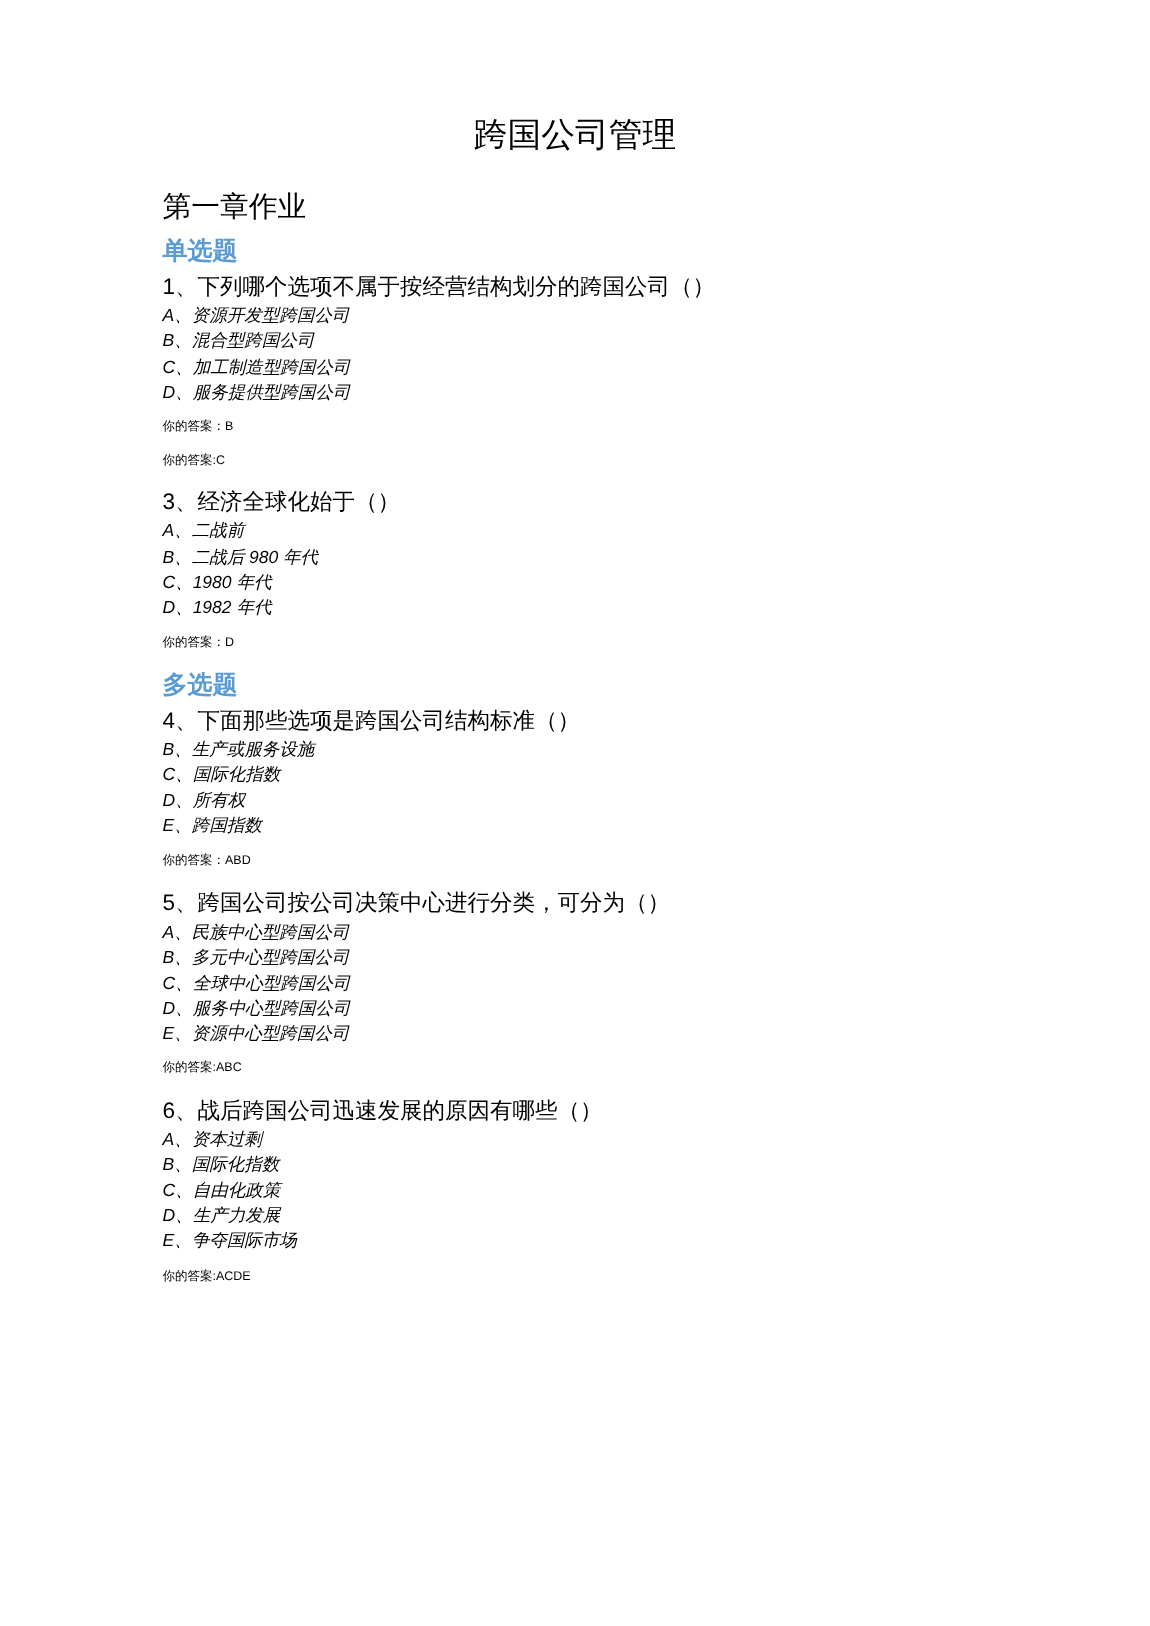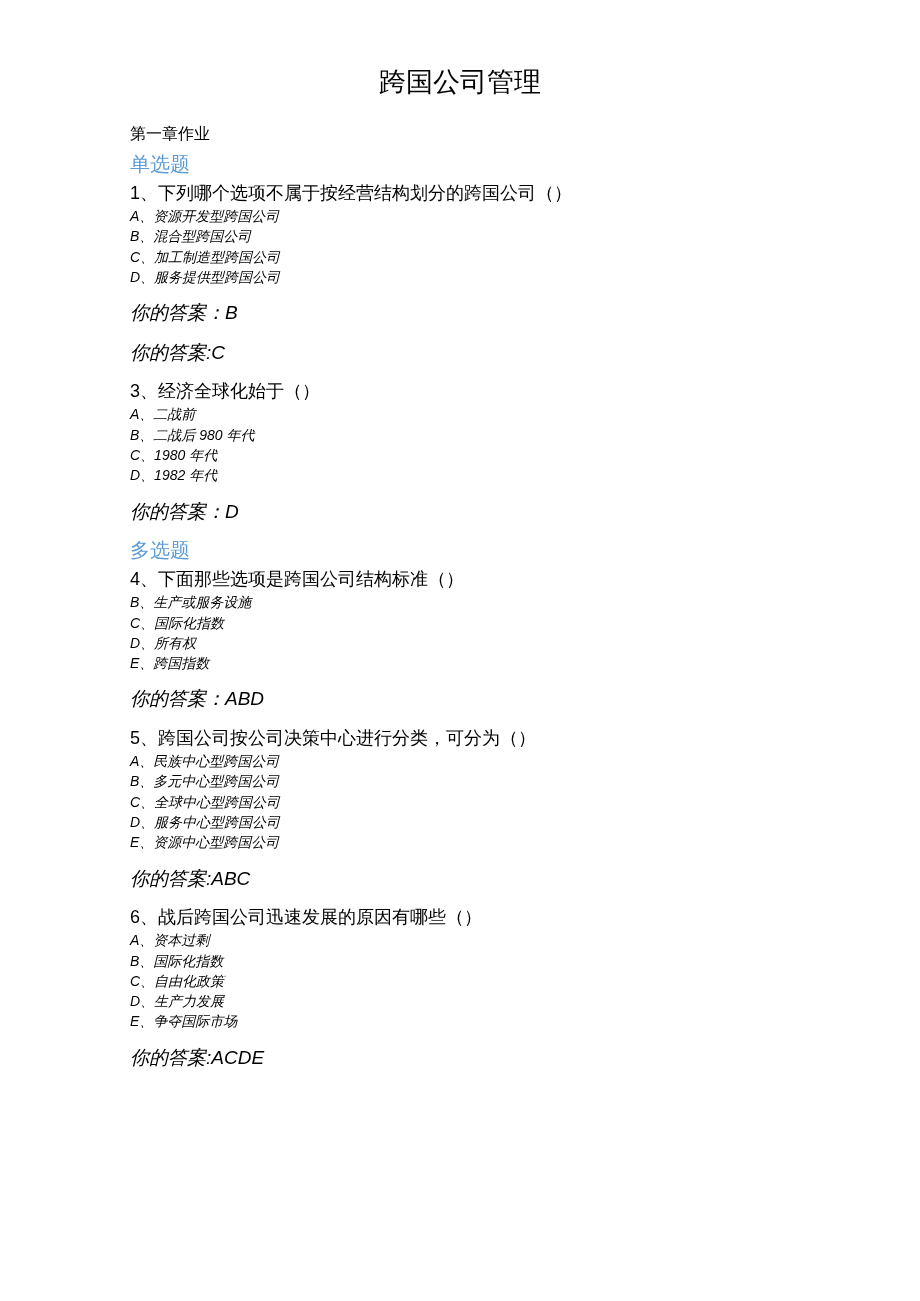--- a/index.html
+++ b/index.html
@@ -6,61 +6,61 @@
     margin: 0;
     padding: 0;
     background: #ffffff;
     font-family: "Microsoft YaHei", "SimSun", Arial, sans-serif;
     color: #000000;
     width: 920px;
   }
   .page {
     padding: 64px 130px 60px 130px;
     box-sizing: border-box;
+    margin-top: 26px;
   }
   .doc-title {
     text-align: center;
     font-size: 27px;
     font-weight: 400;
     margin-bottom: 24px;
     font-family: "SimSun", serif;
   }
   .chapter-title {
-    font-size: 16px;
+    font-size: 23px;
     font-weight: 400;
     margin-bottom: 4px;
     font-family: "SimSun", serif;
   }
   .section-title {
     font-size: 20px;
     color: #5b9bd5;
-    font-weight: 400;
+    font-weight: 700;
     margin-top: 6px;
     margin-bottom: 2px;
     font-family: "SimSun", serif;
   }
   .question {
     margin-top: 2px;
     margin-bottom: 12px;
   }
   .q-text {
     font-size: 18px;
     line-height: 1.45;
   }
   .option {
     font-size: 14px;
     line-height: 1.45;
     font-style: italic;
   }
   .answer {
-    font-size: 19px;
+    font-size: 10px;
     line-height: 1.45;
     margin-top: 12px;
     margin-bottom: 12px;
-    font-style: italic;
   }
   .answer.tight {
     margin-top: 0;
   }
 </style>
 </head>
 <body>
 
 <div class="page">
 

